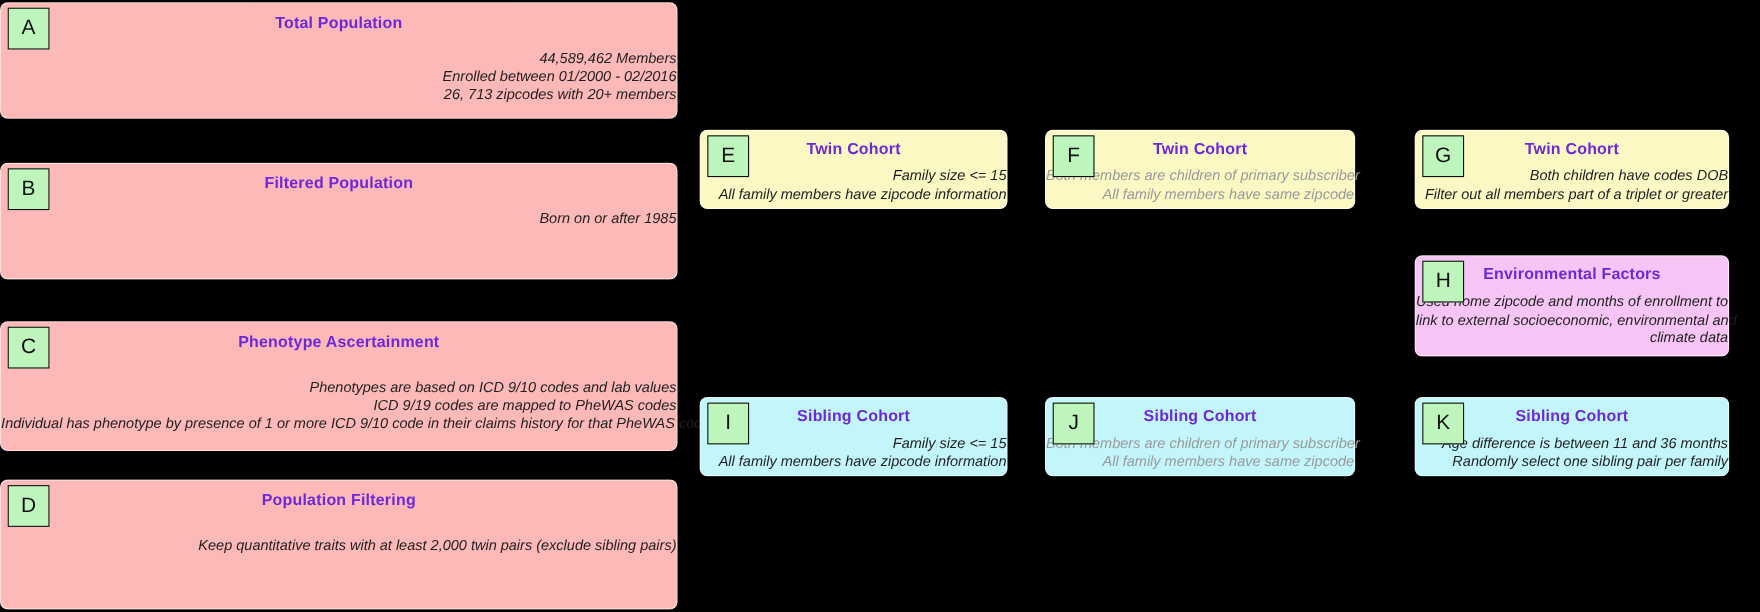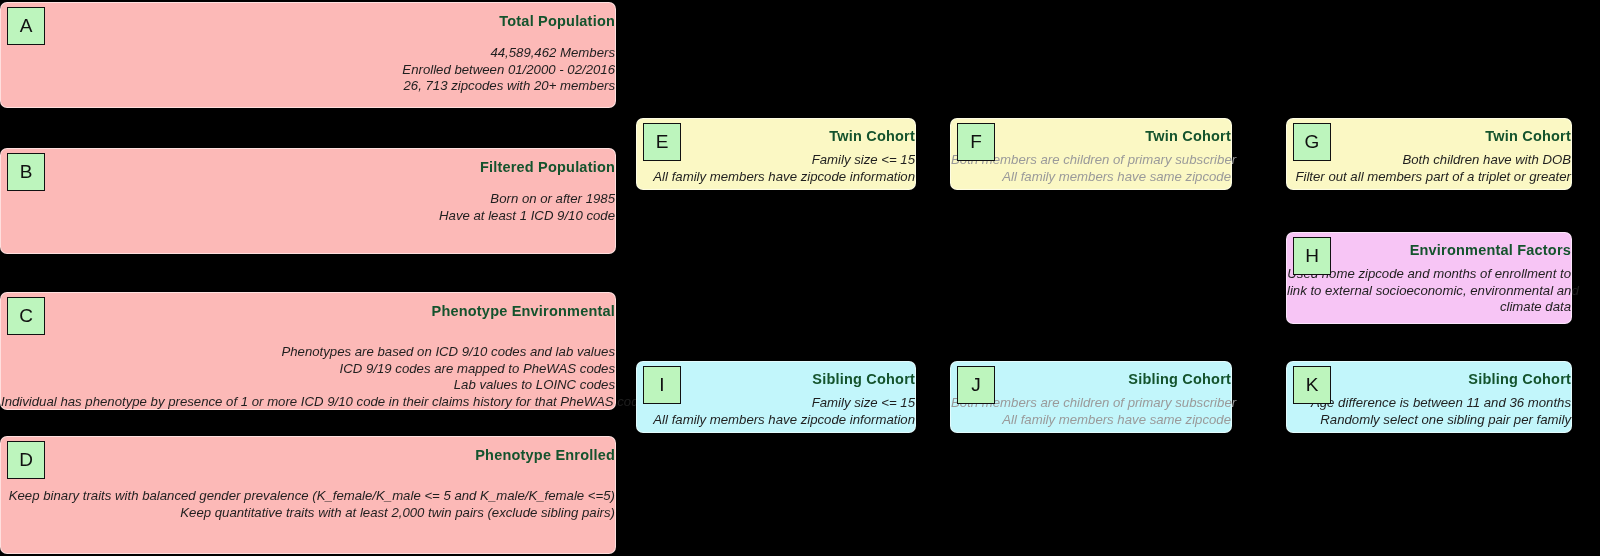--- a/index.html
+++ b/index.html
@@ -20,23 +20,23 @@
     box-sizing: border-box;
     border-radius: 7px;
     border: 1px solid rgba(255,255,255,0.55);
     text-align: center;
     color: #1a1a1a;
   }
 
   .box-title {
     font-size: 14.5px;
     font-weight: bold;
-    color: #14532d;
+    color: #6d28d9;
     letter-spacing: 0.2px;
-    text-align: right;
+    text-align: center;
     width: 100%;
     display: block;
   }
 
   .box-lines {
     display: block;
     width: 100%;
     text-align: right;
     font-size: 13.2px;
     line-height: 16.5px;
@@ -118,40 +118,37 @@
     <span class="line">Enrolled between 01/2000 - 02/2016</span>
     <span class="line">26, 713 zipcodes with 20+ members</span>
   </span>
 </div>
 
 <div class="flow-box pink" id="box-b">
   <span class="tag">B</span>
   <span class="box-title">Filtered Population</span>
   <span class="box-lines">
     <span class="line">Born on or after 1985</span>
-    <span class="line">Have at least 1 ICD 9/10 code</span>
   </span>
 </div>
 
 <div class="flow-box pink" id="box-c">
   <span class="tag">C</span>
-  <span class="box-title">Phenotype Environmental</span>
+  <span class="box-title">Phenotype Ascertainment</span>
   <span class="box-lines">
     <span class="line">Phenotypes are based on ICD 9/10 codes and lab values</span>
     <span class="line">ICD 9/19 codes are mapped to PheWAS codes</span>
-    <span class="line">Lab values to LOINC codes</span>
     <span class="line">Individual has phenotype by presence of 1 or more ICD 9/10 code in their claims history for that PheWAS code</span>
   </span>
 </div>
 
 <div class="flow-box pink" id="box-d">
   <span class="tag">D</span>
-  <span class="box-title">Phenotype Enrolled</span>
-  <span class="box-lines">
-    <span class="line">Keep binary traits with balanced gender prevalence (K_female/K_male &lt;= 5 and K_male/K_female &lt;=5)</span>
+  <span class="box-title">Population Filtering</span>
+  <span class="box-lines">
     <span class="line">Keep quantitative traits with at least 2,000 twin pairs (exclude sibling pairs)</span>
   </span>
 </div>
 
 <div class="flow-box cream" id="box-e">
   <span class="tag">E</span>
   <span class="box-title">Twin Cohort</span>
   <span class="box-lines">
     <span class="line">Family size &lt;= 15</span>
     <span class="line">All family members have zipcode information</span>
@@ -164,21 +161,21 @@
   <span class="box-lines">
     <span class="line">Both members are children of primary subscriber</span>
     <span class="line">All family members have same zipcode</span>
   </span>
 </div>
 
 <div class="flow-box cream" id="box-g">
   <span class="tag">G</span>
   <span class="box-title">Twin Cohort</span>
   <span class="box-lines">
-    <span class="line">Both children have with DOB</span>
+    <span class="line">Both children have codes DOB</span>
     <span class="line">Filter out all members part of a triplet or greater</span>
   </span>
 </div>
 
 <div class="flow-box violet" id="box-h">
   <span class="tag">H</span>
   <span class="box-title">Environmental Factors</span>
   <span class="box-lines">
     <span class="line">Used home zipcode and months of enrollment to</span>
     <span class="line">link to external socioeconomic, environmental and</span>

